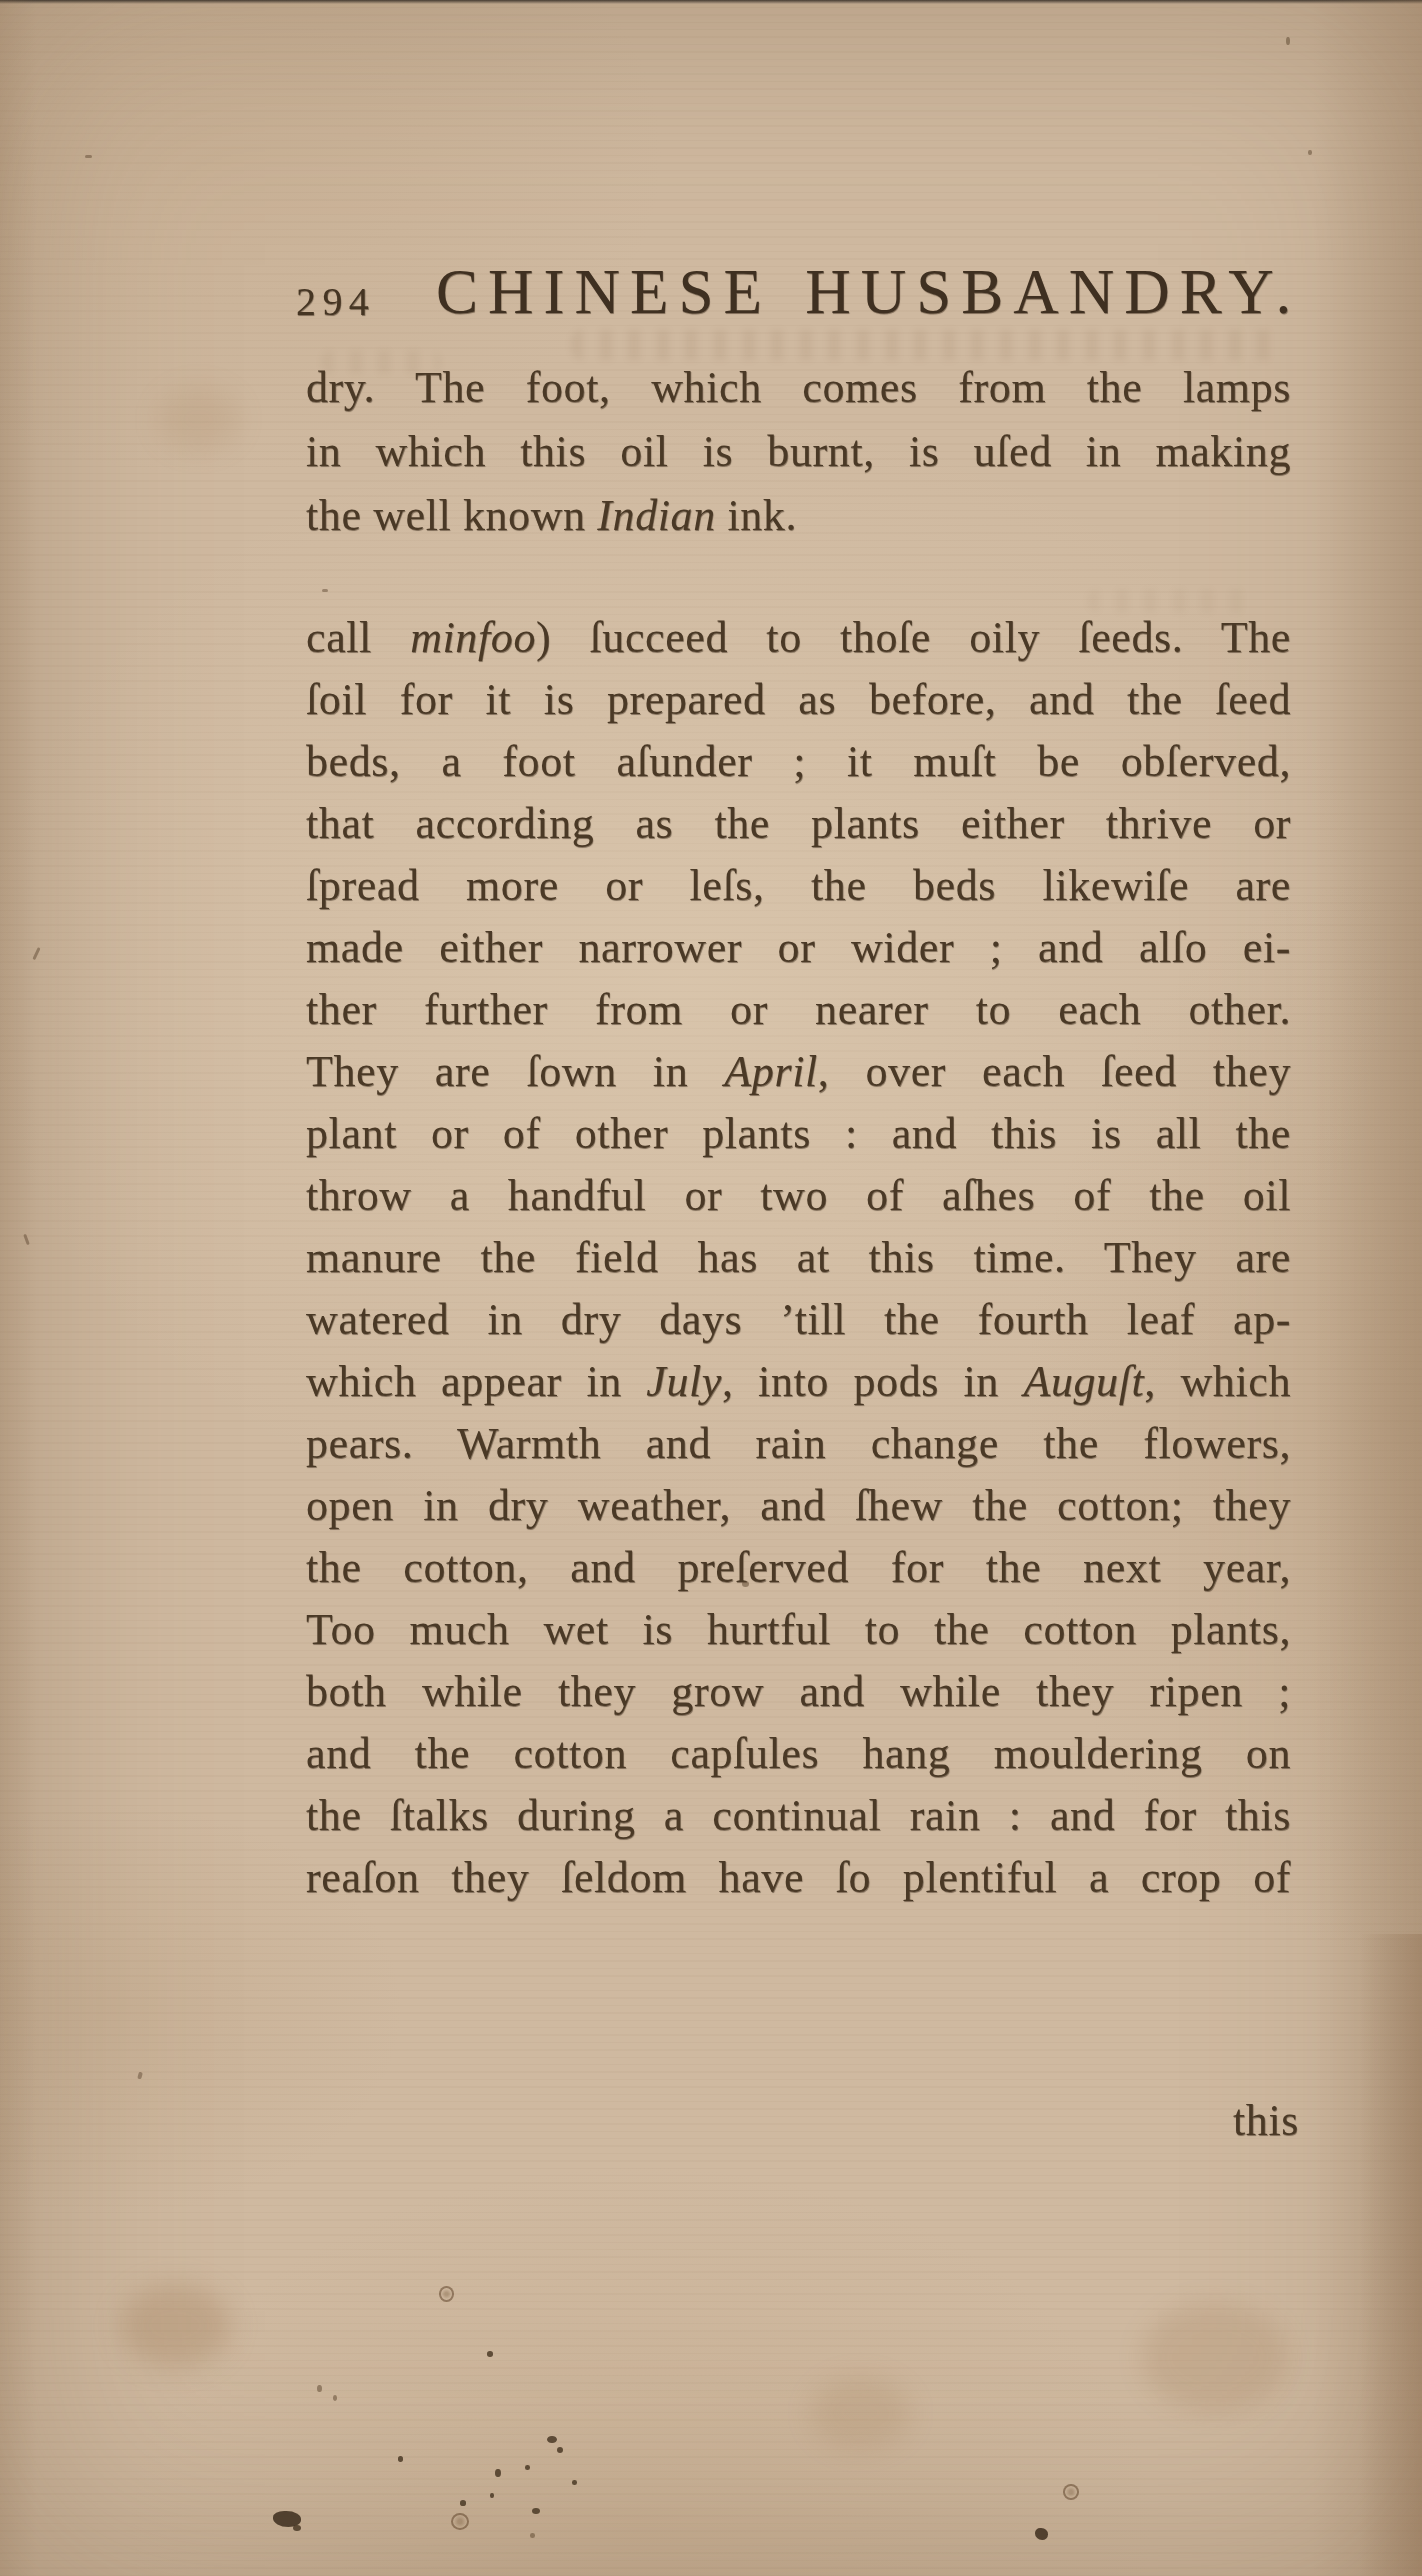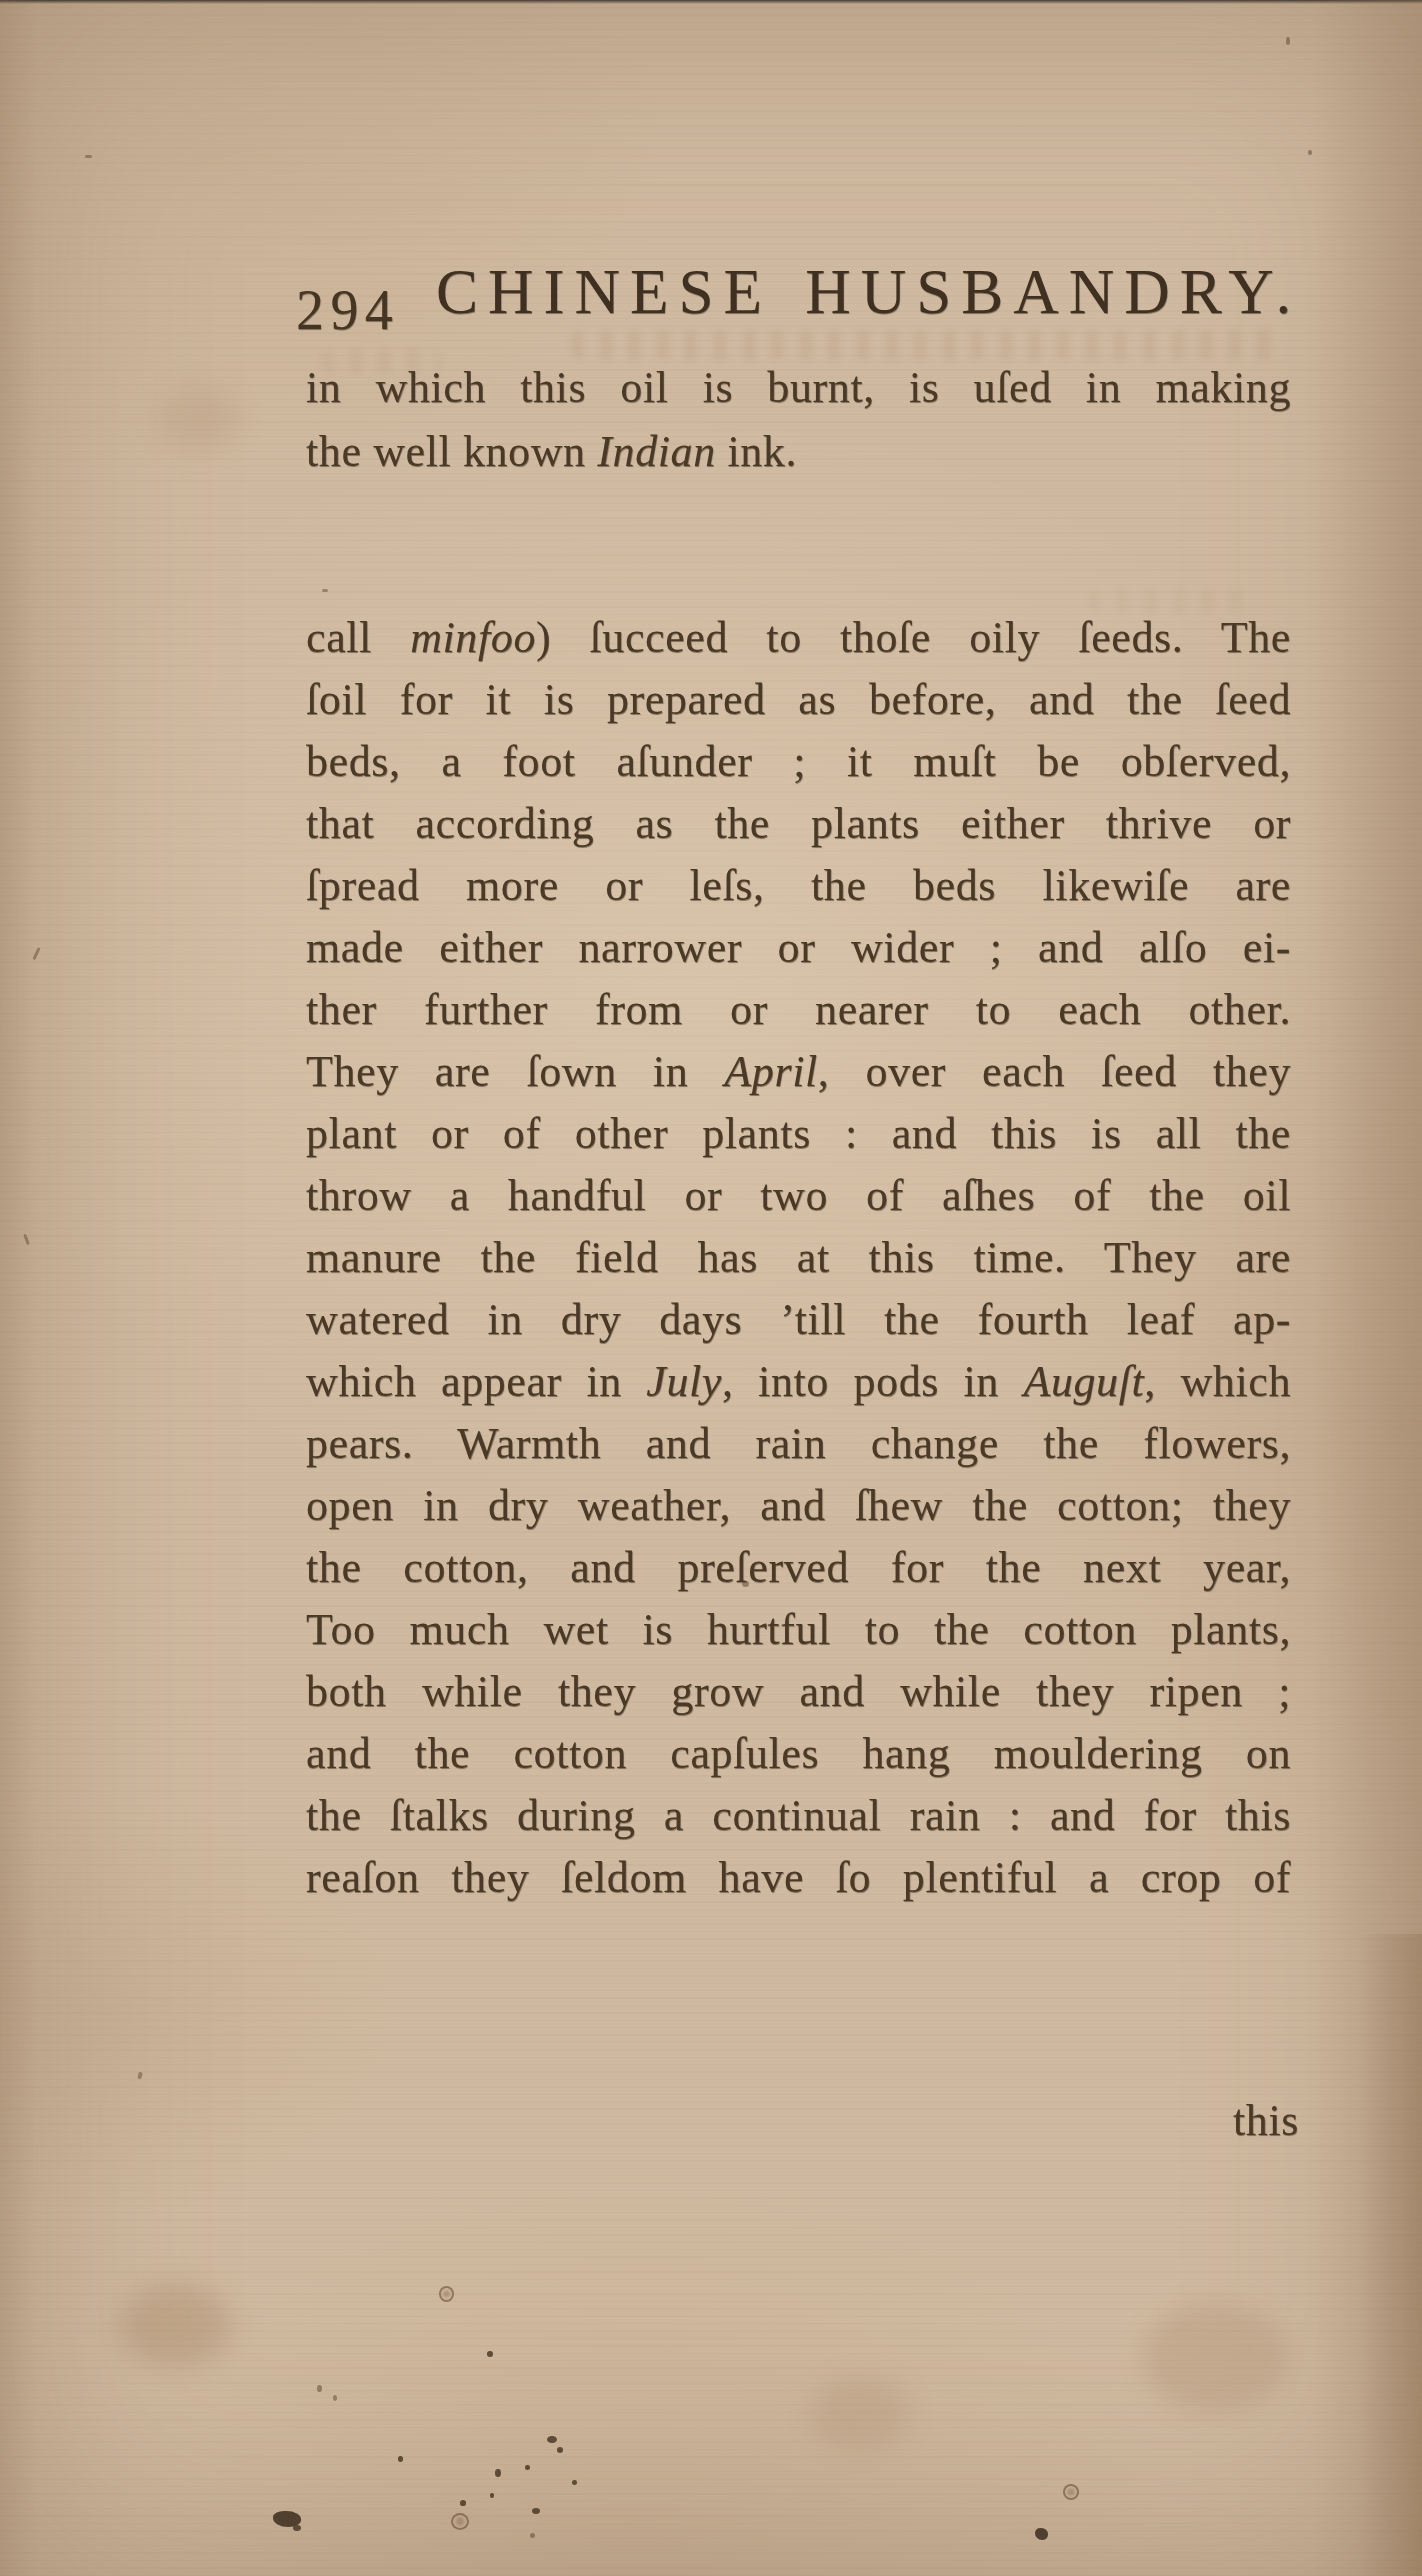--- a/index.html
+++ b/index.html
@@ -26,21 +26,21 @@
     background:linear-gradient(270deg, rgba(146,116,86,0.30), rgba(146,116,86,0));}
   .right-edge-low{position:absolute;top:1934px;bottom:0;right:0;width:64px;
     background:linear-gradient(270deg, rgba(138,106,76,0.35), rgba(138,106,76,0));}
   .left-edge{position:absolute;top:0;bottom:0;left:0;width:37px;
     background:linear-gradient(90deg, rgba(140,110,80,0.18), rgba(140,110,80,0));}
 
   
   .ink{ text-shadow: 0.6px 0.6px 0.7px rgba(66,50,32,0.55); }
   .page-number{
     position:absolute;left:296px;top:282px;
-    font-size:56px;line-height:1;letter-spacing:6.4px;color:#453523;
+    font-size:40px;line-height:1;letter-spacing:6.4px;color:#453523;
   }
   .running-title{
     position:absolute;left:436px;top:261px;
     font-size:63px;line-height:1;letter-spacing:10px;word-spacing:7.4px;
     color:#3f3021;white-space:nowrap;
   }
   .text-block{position:absolute;left:306px;width:985px;}
   #para-1{top:356px;line-height:64px;}
   #para-2{top:607px;line-height:62px;}
   .line{
@@ -82,20 +82,21 @@
   <div class="left-edge"></div>
 
   <div class="ghost" style="left:571px;top:330px;width:709px;height:29.5px;"></div>
   <div class="ghost" style="left:321px;top:350px;width:120px;height:24px;opacity:0.4;"></div>
   <div class="ghost" style="left:1087px;top:589px;width:166px;height:24px;opacity:0.3;"></div>
 
   <div class="page-number ink">294</div>
   <div class="running-title ink">CHINESE HUSBANDRY.</div>
 
   <div id="para-1" class="text-block ink">
+      <div class="line"><span class="seg-r">dry. The foot, which comes from the lamps</span></div>
       <div class="line"><span class="seg-r">in which this oil is burnt, is uſed in making</span></div>
       <div class="line short"><span class="seg-r">the well known </span><span class="seg-i">Indian</span><span class="seg-r"> ink.</span></div>
     </div>
   <div id="para-2" class="text-block ink">
       <div class="line"><span class="seg-r">call </span><span class="seg-i">minfoo</span><span class="seg-r">) ſucceed to thoſe oily ſeeds. The</span></div>
       <div class="line"><span class="seg-r">ſoil for it is prepared as before, and the ſeed</span></div>
       <div class="line"><span class="seg-r">beds, a foot aſunder ; it muſt be obſerved,</span></div>
       <div class="line"><span class="seg-r">that according as the plants either thrive or</span></div>
       <div class="line"><span class="seg-r">ſpread more or leſs, the beds likewiſe are</span></div>
       <div class="line"><span class="seg-r">made either narrower or wider ; and alſo ei-</span></div>

